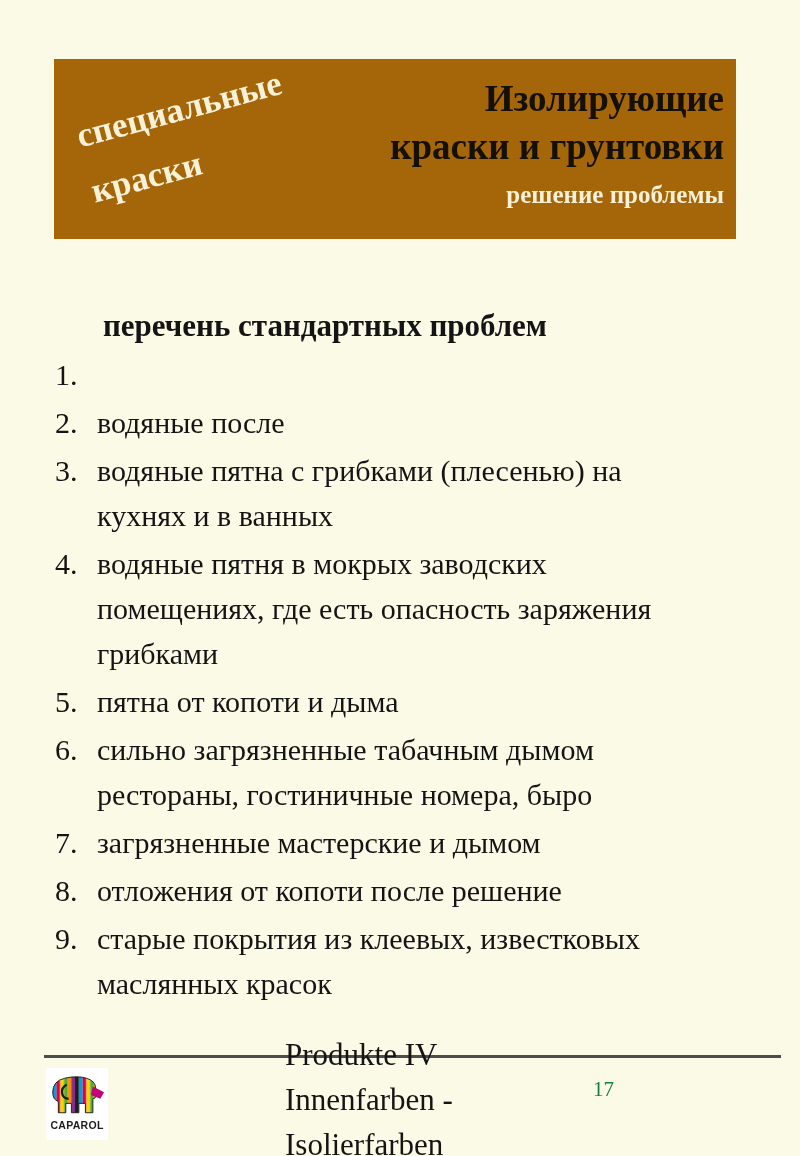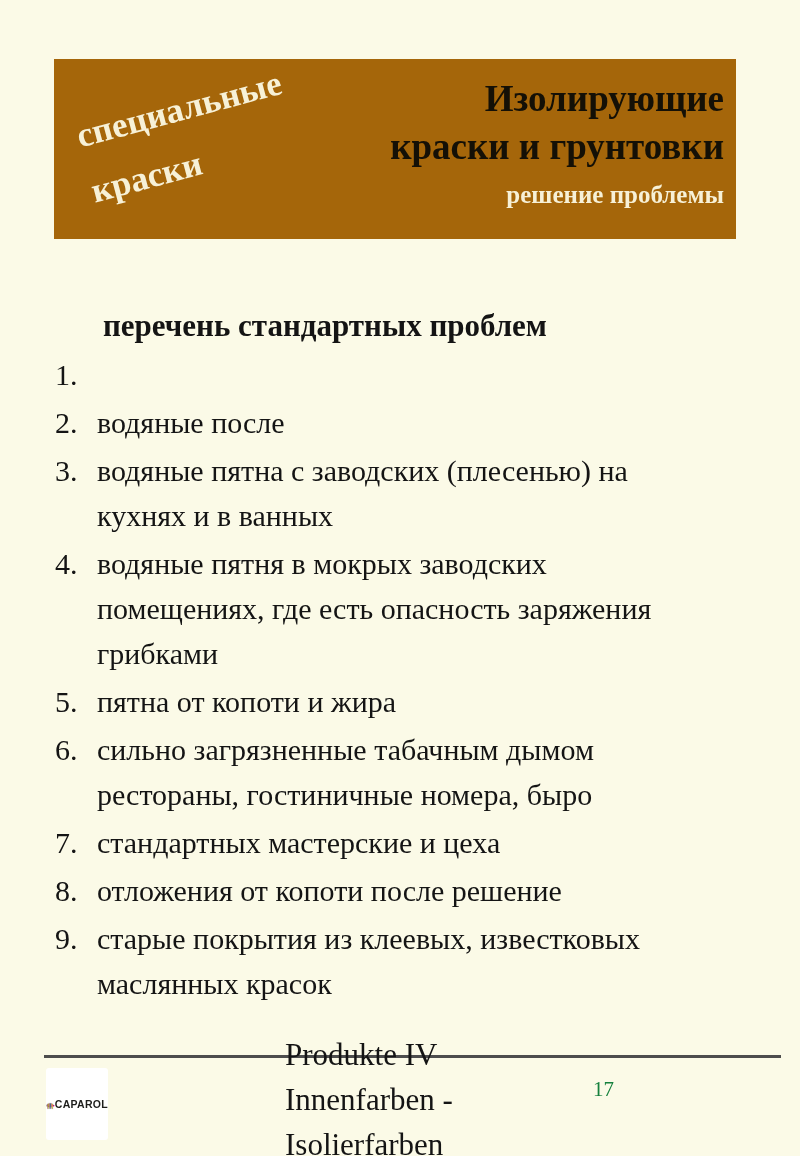--- a/index.html
+++ b/index.html
@@ -50,21 +50,21 @@
   .list-item .txt { white-space:pre-line; max-width:668px; }
 
   
   .footer-rule {
     position:absolute; left:44px; top:1055px;
     width:737px; height:3px; background:#4D4D4D; z-index:1;
   }
   .caparol-logo {
     position:absolute; left:46px; top:1068px;
     width:62px; height:72px; background:#FFFFFF; border-radius:3px;
-    box-sizing:border-box; display:flex; flex-direction:row;
+    box-sizing:border-box; display:flex; flex-direction:column;
     align-items:center; justify-content:flex-start; z-index:2;
   }
   .caparol-logo svg { width:56px; height:46px; margin-top:4px; }
   .logo-label {
     font-family:"Liberation Sans", sans-serif;
     font-weight:700; font-size:10.5px; letter-spacing:0.3px;
     color:#1D1D1B; line-height:14px;
   }
   .footer-ref {
     position:absolute; left:285px; top:1032px;
@@ -97,41 +97,41 @@
     <div class="problem-list">
       <div class="list-item">
         <span class="num">1.</span>
       </div>
       <div class="list-item">
         <span class="num">2.</span>
         <span class="txt">водяные после</span>
       </div>
       <div class="list-item">
         <span class="num">3.</span>
-        <span class="txt">водяные пятна с заводских (плесенью) на
+        <span class="txt">водяные пятна с грибками (плесенью) на
 кухнях и в ванных</span>
       </div>
       <div class="list-item">
         <span class="num">4.</span>
         <span class="txt">водяные пятня в мокрых заводских
 помещениях, где есть опасность заряжения
 грибками</span>
       </div>
       <div class="list-item">
         <span class="num">5.</span>
-        <span class="txt">пятна от копоти и жира</span>
+        <span class="txt">пятна от копоти и дыма</span>
       </div>
       <div class="list-item">
         <span class="num">6.</span>
         <span class="txt">сильно загрязненные табачным дымом
 рестораны, гостиничные номера, быро</span>
       </div>
       <div class="list-item">
         <span class="num">7.</span>
-        <span class="txt">стандартных мастерские и цеха</span>
+        <span class="txt">загрязненные мастерские и дымом</span>
       </div>
       <div class="list-item">
         <span class="num">8.</span>
         <span class="txt">отложения от копоти после решение</span>
       </div>
       <div class="list-item">
         <span class="num">9.</span>
         <span class="txt">старые покрытия из клеевых, известковых
 маслянных красок</span>
       </div>

